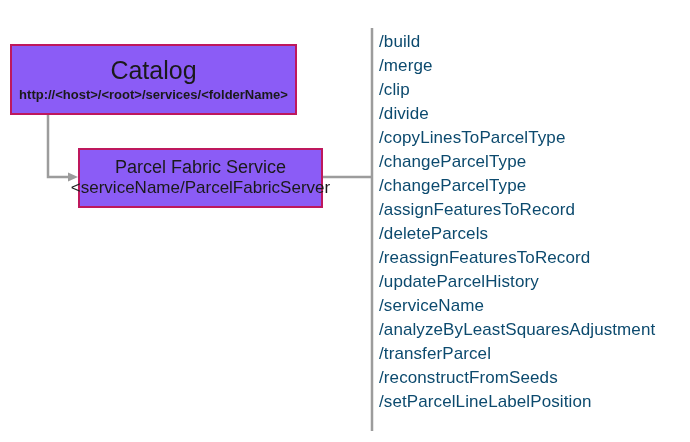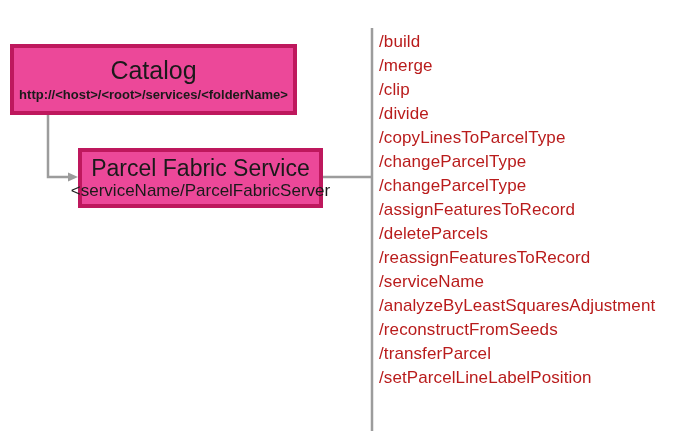--- a/index.html
+++ b/index.html
@@ -28,22 +28,22 @@
     top: 0;
     width: 690px;
     height: 442px;
     pointer-events: none;
   }
 
   
   .node {
     position: absolute;
     box-sizing: border-box;
-    background: #ec4899;
-    border: 4px solid #be185d;
+    background: #8b5cf6;
+    border: 2px solid #be185d;
     display: flex;
     flex-direction: column;
     align-items: center;
     justify-content: center;
     text-align: center;
   }
 
   .node-title {
     color: #1a1a1a;
     line-height: 1.05;
@@ -71,39 +71,39 @@
     font-weight: bold;
   }
 
   #service-node {
     left: 78px;
     top: 148px;
     width: 245px;
     height: 60px;
   }
   #service-node .node-title {
-    font-size: 23px;
+    font-size: 18px;
     margin-bottom: 2px;
   }
   #service-node .node-subtitle {
     font-size: 17px;
   }
 
   
   #operations {
     position: absolute;
     left: 379px;
     top: 30px;
     width: 305px;
     list-style: none;
     margin: 0;
     padding: 0;
   }
   #operations li {
-    color: #b91c1c;
+    color: #0c4a6e;
     font-size: 17px;
     line-height: 24px;
     height: 24px;
     white-space: nowrap;
     letter-spacing: 0.1px;
   }
 </style>
 </head>
 <body>
 
@@ -133,20 +133,21 @@
       <li>/build</li>
       <li>/merge</li>
       <li>/clip</li>
       <li>/divide</li>
       <li>/copyLinesToParcelType</li>
       <li>/changeParcelType</li>
       <li>/changeParcelType</li>
       <li>/assignFeaturesToRecord</li>
       <li>/deleteParcels</li>
       <li>/reassignFeaturesToRecord</li>
+      <li>/updateParcelHistory</li>
       <li>/serviceName</li>
       <li>/analyzeByLeastSquaresAdjustment</li>
+      <li>/transferParcel</li>
       <li>/reconstructFromSeeds</li>
-      <li>/transferParcel</li>
       <li>/setParcelLineLabelPosition</li>
     </ul>
 
 </div>
 
 </body></html>

